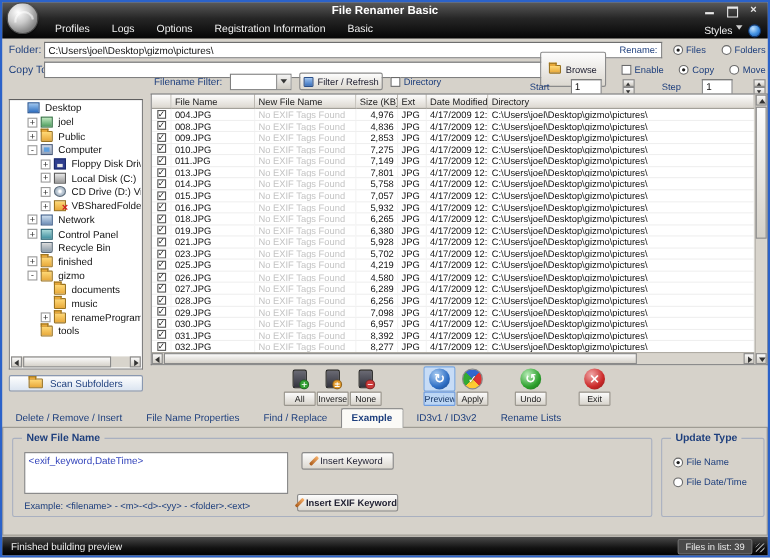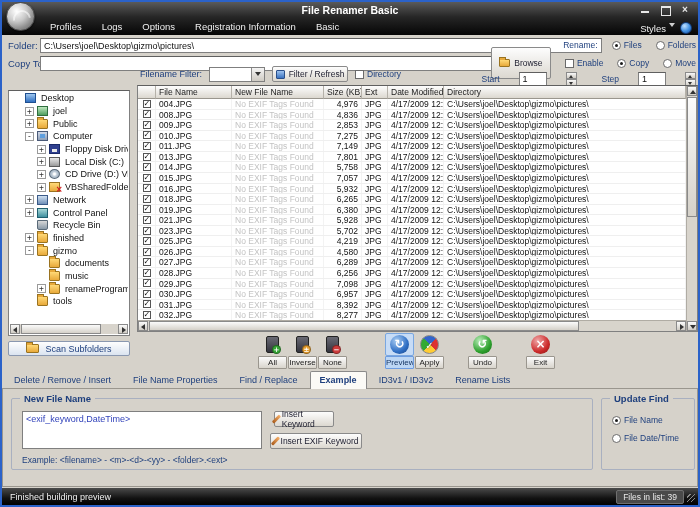--- a/index.html
+++ b/index.html
@@ -162,22 +162,22 @@
               border:1px solid #9a968e; }
 
   
   .group { position:absolute; border:1px solid #a9b0c0; border-radius:2px; }
   .group-title { position:absolute; top:-6px; left:8px; background:#d6d2ca; padding:0 4px; font-size:9.5px; font-weight:bold; color:#1e3f7d; }
   #grp-newname { left:8px; top:9px; width:582px; height:72px; }
   #pattern-box { position:absolute; left:10px; top:12px; width:240px; height:38px; background:#fff;
                  border:1px solid #7f7f7f; font-size:9px; color:#3344bb; padding:2px 3px; resize:none;
                  font-family:"Liberation Sans","DejaVu Sans",sans-serif; overflow:hidden; }
   .kw-btn { position:absolute; height:16px; }
-  #btn-insert-kw { left:262px; top:12px; width:60px; }
-  #btn-insert-exif { left:258px; top:34px; width:92px; }
+  #btn-insert-kw { left:262px; top:12px; width:84px; }
+  #btn-insert-exif { left:258px; top:50px; width:92px;font-weight:bold; }
   .pen-icon { width:3px; height:10px; background:linear-gradient(#f7b06a,#a85a1a); transform:rotate(45deg); border-radius:1px; }
   #example-line { position:absolute; left:10px; top:56px; font-size:8.5px; color:#1e3f7d; }
   #grp-update { left:598px; top:9px; width:94px; height:72px; }
   #grp-update .opt { position:absolute; left:10px; }
 
   
   #statusbar { position:absolute; left:2px; right:2px; top:488px; height:17px;
                background:linear-gradient(#4a4a4a,#121212 60%,#000); display:flex; align-items:center; }
   #status-left { color:#f0f0f0; font-size:9px; padding-left:8px; flex:1; }
   #status-badge { color:#e8e8e8; font-size:8.5px; background:#4a4a4a; border:1px solid #6f6f6f; border-radius:2px;
@@ -708,21 +708,21 @@
         <span class="pen-icon"></span>
         <span>Insert Keyword</span>
       </div>
       <div class="btn3d kw-btn" id="btn-insert-exif">
         <span class="pen-icon"></span>
         <span>Insert EXIF Keyword</span>
       </div>
       <div id="example-line">Example: &lt;filename&gt; - &lt;m&gt;-&lt;d&gt;-&lt;yy&gt; - &lt;folder&gt;.&lt;ext&gt;</div>
     </div>
     <div class="group" id="grp-update">
-      <span class="group-title">Update Find</span>
+      <span class="group-title">Update Type</span>
       <span class="opt" style="top:16px">
         <span class="radio sel"></span>
         <span>File Name</span>
       </span>
       <span class="opt" style="top:34px">
         <span class="radio"></span>
         <span>File Date/Time</span>
       </span>
     </div>
   </div>

